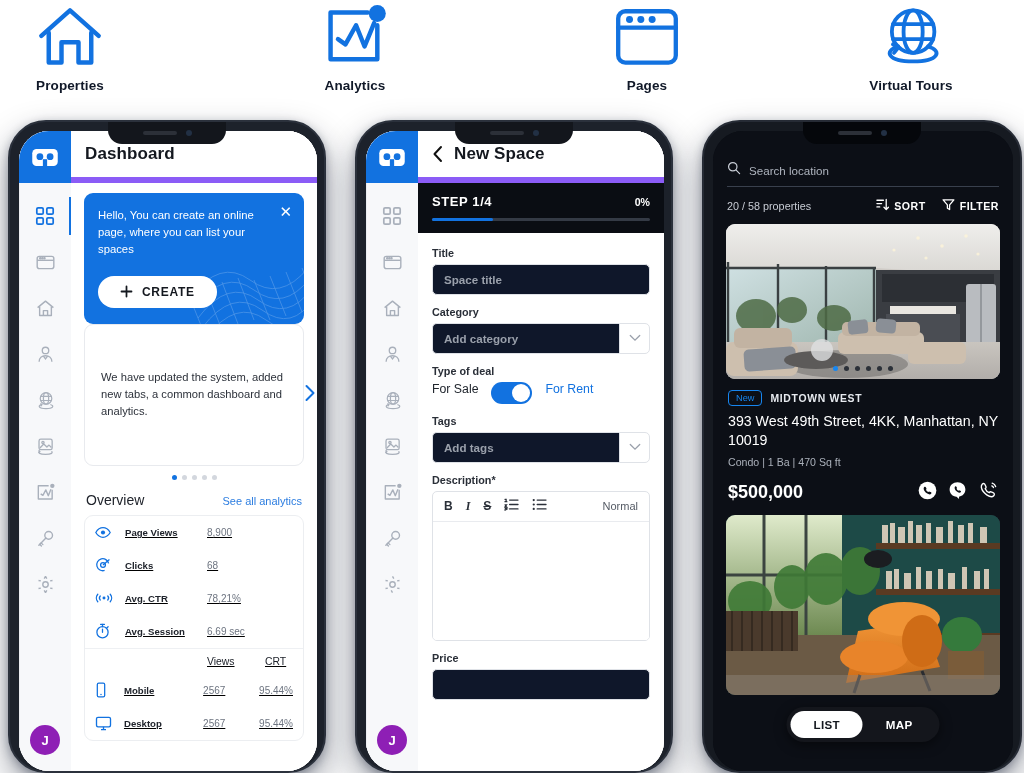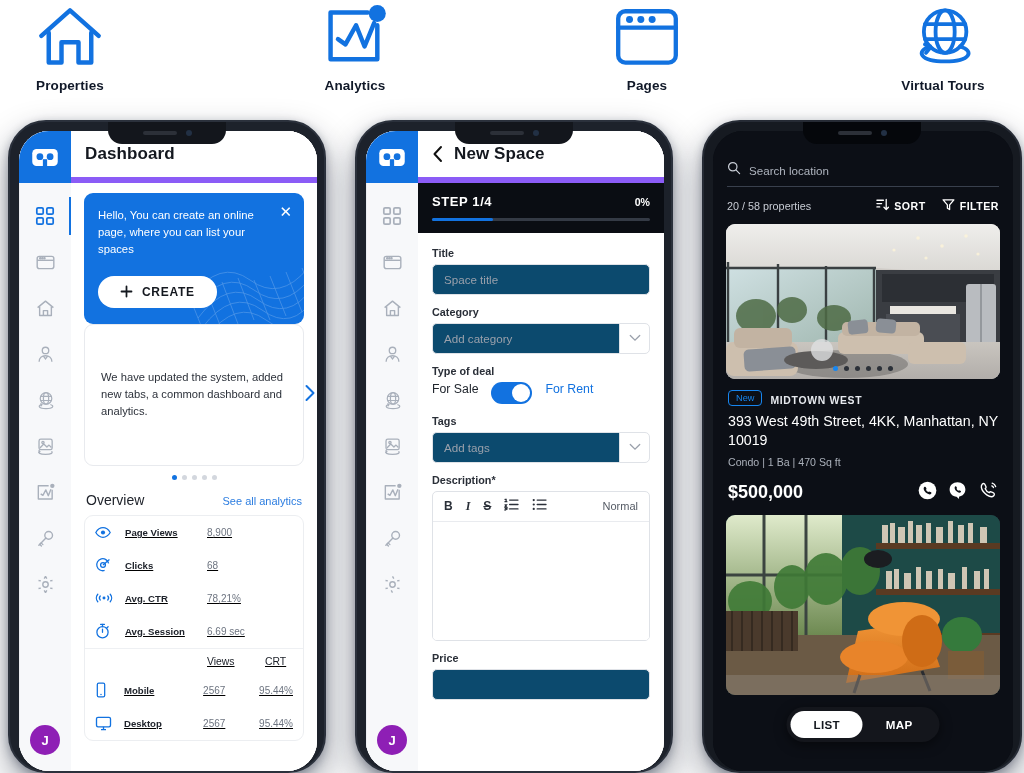--- a/index.html
+++ b/index.html
@@ -15,21 +15,21 @@
   .top-icons { position: absolute; top: 0; left: 0; width: 1024px; height: 108px; }
   .top-icon { position: absolute; top: 0; width: 160px; text-align: center; }
   .top-icon .glyph { height: 76px; display: flex; align-items: center; justify-content: center; }
   .top-icon .cap {
     font-size: 13.5px; font-weight: 700; color: #101828; letter-spacing: .1px;
     margin-top: 2px;
   }
   .ti-properties { left: -10px; }
   .ti-analytics  { left: 275px; }
   .ti-pages      { left: 567px; }
-  .ti-tours      { left: 863px; }
+  .ti-tours      { left: 831px; }
 
   
   .phone {
     position: absolute;
     background: #1d222b;
     border: 2px solid #2b313c;
     box-shadow: 0 16px 34px rgba(10,18,40,.42), 0 3px 10px rgba(10,18,40,.3);
   }
   .phone .screen { position: absolute; overflow: hidden; background: #fff; }
   .notch {
@@ -143,21 +143,21 @@
   .steprow .p { font-size: 10.6px; font-weight: 700; }
   .track { margin-top: 9px; height: 2.5px; background: #343a45; border-radius: 2px; }
   .track > i { display: block; height: 100%; background: #1272e0; border-radius: 2px; }
 
   .form { padding: 12px 14px 0 14px; }
   .flabel { font-size: 10.8px; font-weight: 700; color: #2a2f38; margin: 11px 0 5px 0; }
   .flabel:first-child { margin-top: 2px; }
   .finput {
     height: 31px; border: 1px solid #dfe2e7; border-radius: 5px;
     display: flex; align-items: center; padding: 0 11px;
-    font-size: 11.6px; color: #9aa0ab; background: #0c4a6e;
+    font-size: 11.6px; color: #9aa0ab; background: #0f172a; font-weight: bold;
   }
   .fselect { display: flex; }
   .fselect .finput { flex: 1 1 auto; border-radius: 5px 0 0 5px; border-right: none; }
   .fselect .caret {
     width: 31px; border: 1px solid #dfe2e7; border-radius: 0 5px 5px 0;
     display: flex; align-items: center; justify-content: center; color: #9aa0ab;
   }
   .deal { display: flex; align-items: flex-start; gap: 13px; margin-top: 2px; }
   .deal .opt { font-size: 12.3px; color: #21262e; }
   .deal .opt.on { color: #1272e0; }
@@ -197,21 +197,21 @@
   .photo {
     height: 155px; border-radius: 9px; overflow: hidden; position: relative;
     background: #2b3140;
   }
   .photo2 { height: 180px; }
   .pdots { position: absolute; left: 50%; bottom: 8px; transform: translateX(-50%);
            display: flex; gap: 6px; }
   .pdots i { width: 5px; height: 5px; border-radius: 50%; background: #2b3038; display: block; }
   .pdots i.on { background: #1786f0; }
   .cbody { padding: 11px 2px 0 2px; }
-  .brow { display: flex; align-items: flex-end; gap: 8px; }
+  .brow { display: flex; align-items: center; gap: 8px; }
   .badge {
     border: 1px solid #1786f0; color: #1786f0; font-size: 9.2px;
     padding: 2px 7px; border-radius: 4px;
   }
   .hood { font-size: 10.4px; font-weight: 700; letter-spacing: .7px; color: #e7eaef; }
   .addr { font-size: 14.2px; line-height: 1.32; margin-top: 6px; color: #fff; }
   .specs { font-size: 10.6px; color: #aab0ba; margin-top: 7px; }
   .prow { display: flex; align-items: center; justify-content: space-between; margin-top: 12px; }
   .price { font-size: 18px; font-weight: 700; color: #fff; }
   .contacts { display: flex; gap: 11px; align-items: center; }

